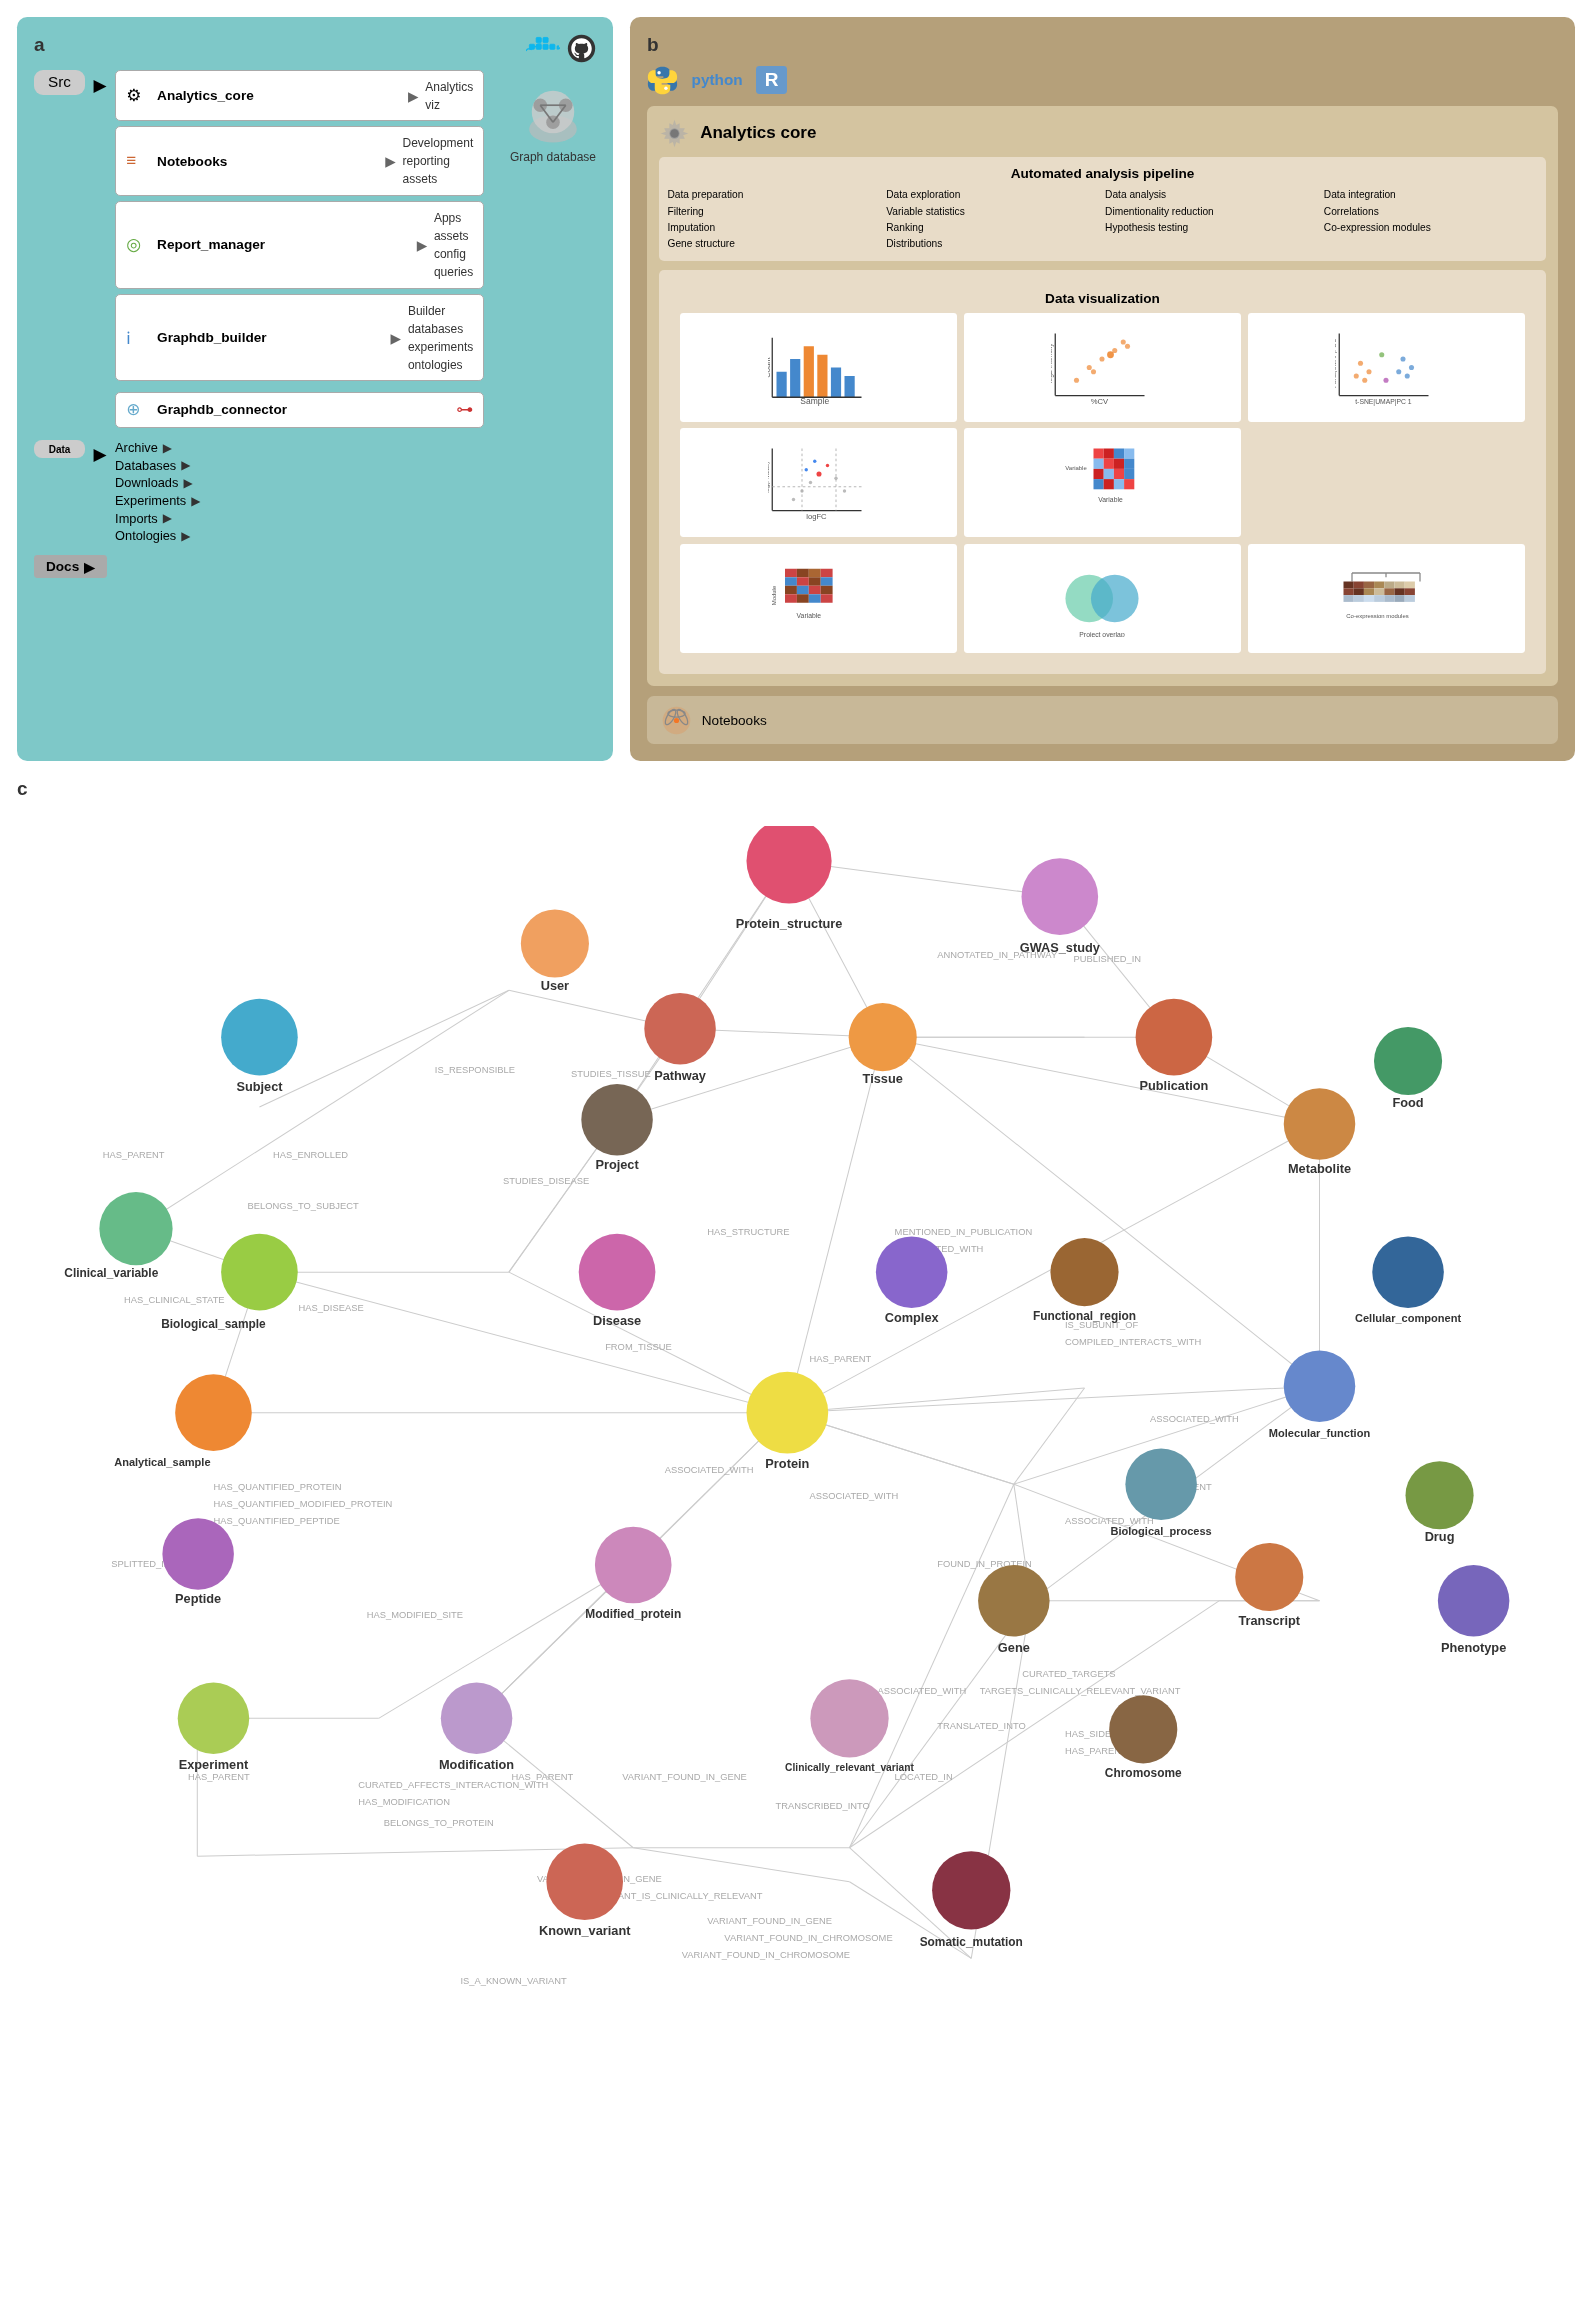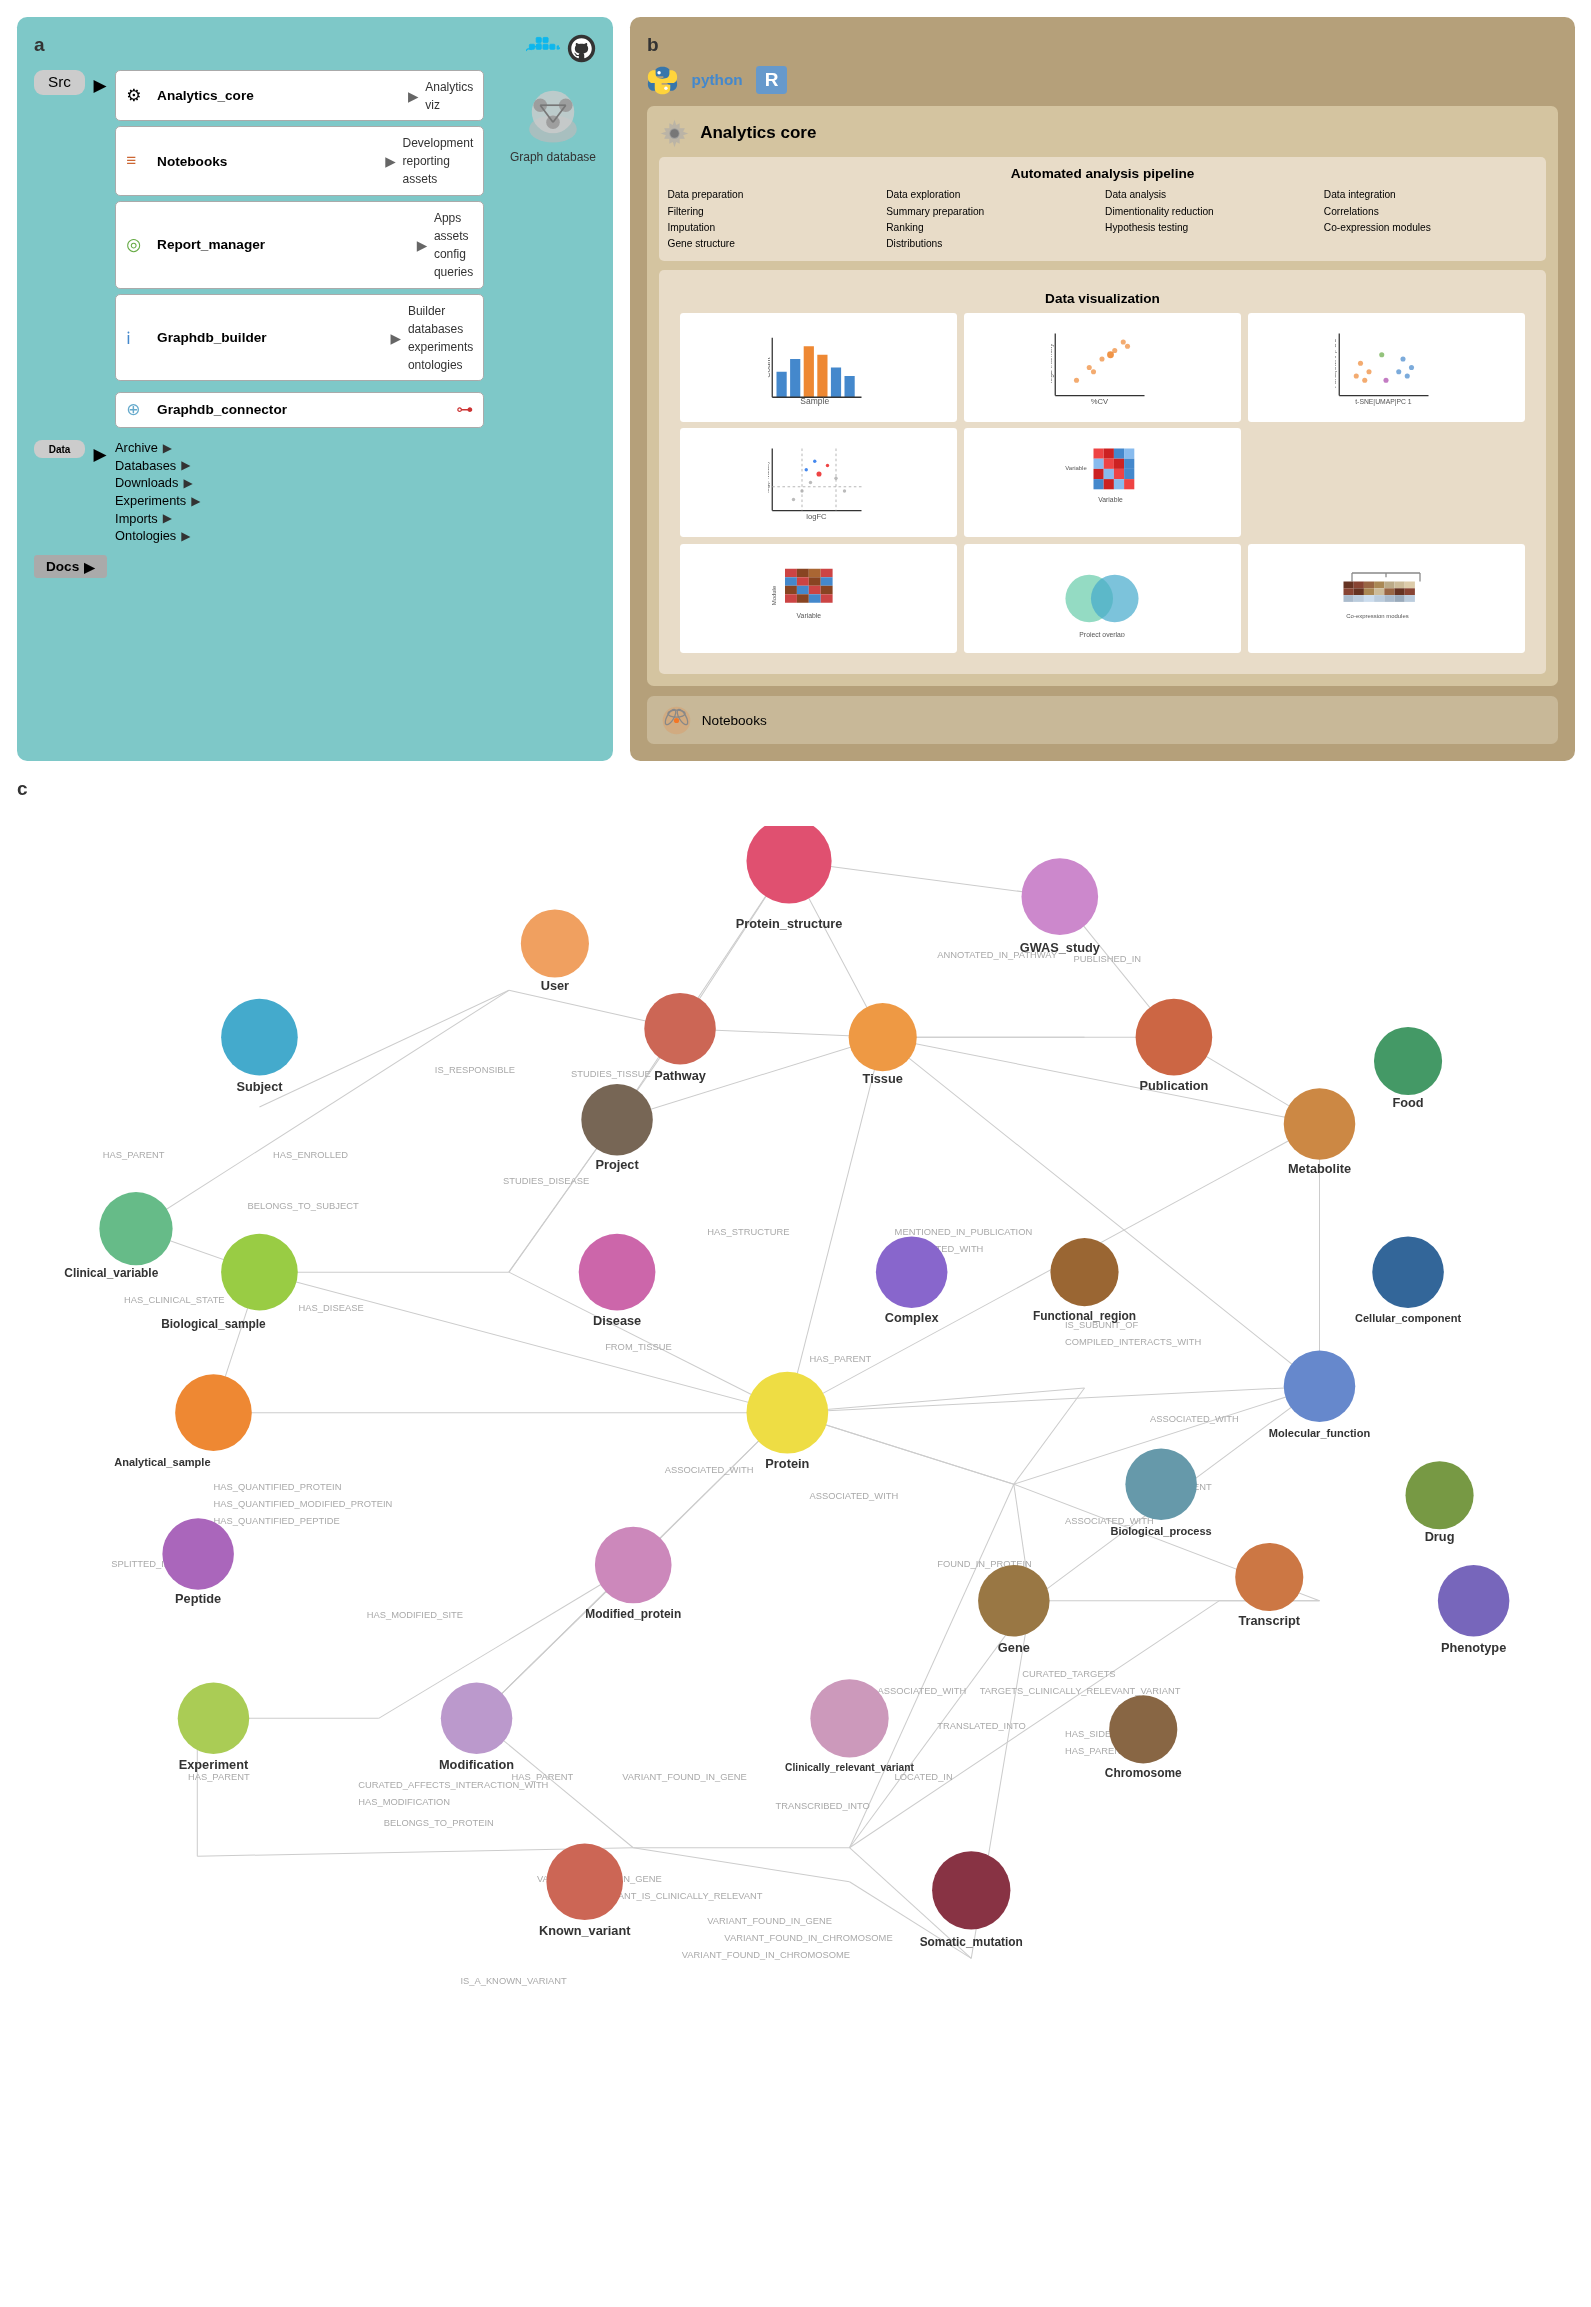--- a/index.html
+++ b/index.html
@@ -215,21 +215,21 @@
           <div class="pipeline-title">Automated analysis pipeline</div>
           <div class="pipeline-grid">
             <div class="pipeline-col">
               <div>Data preparation</div>
               <div>Filtering</div>
               <div>Imputation</div>
               <div>Gene structure</div>
             </div>
             <div class="pipeline-col">
               <div>Data exploration</div>
-              <div>Summary preparation</div>
+              <div>Variable statistics</div>
               <div>Ranking</div>
               <div>Distributions</div>
             </div>
             <div class="pipeline-col">
               <div>Data analysis</div>
               <div>Dimentionality reduction</div>
               <div>Hypothesis testing</div>
             </div>
             <div class="pipeline-col">
               <div>Data integration</div>

